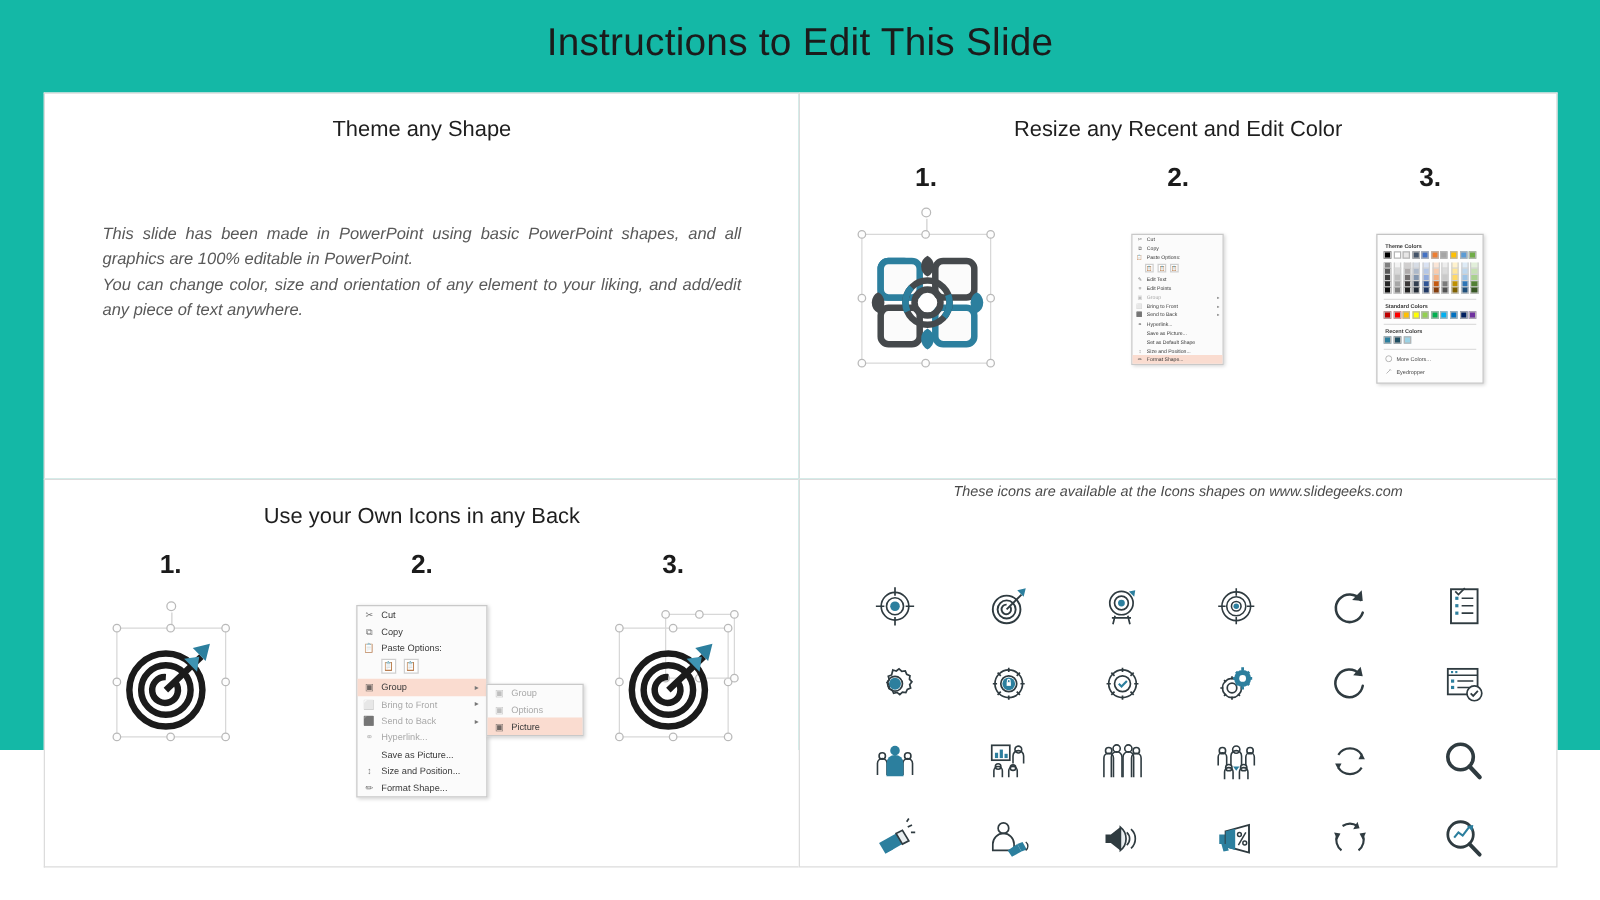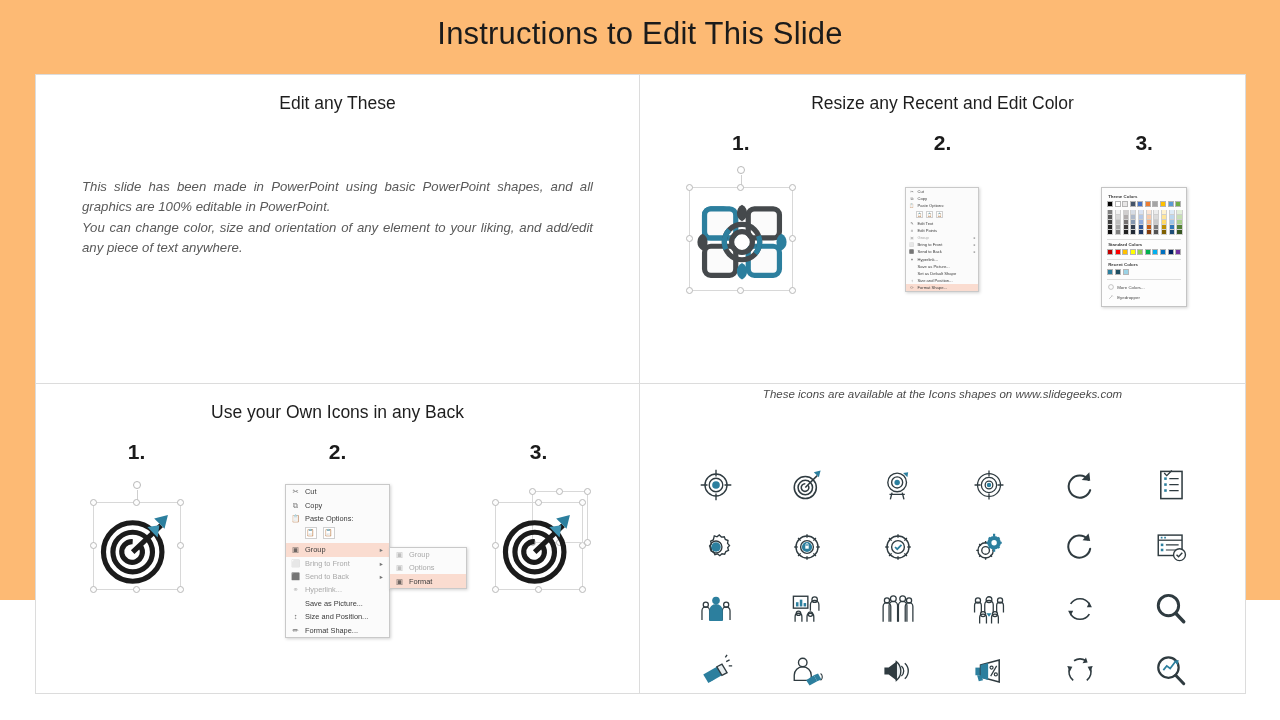--- a/index.html
+++ b/index.html
@@ -2,21 +2,21 @@
 <html><head>
 <meta charset="utf-8">
 <style>
   * { box-sizing: border-box; margin: 0; padding: 0; }
   html, body {
     width: 1280px; height: 720px;
     background: #ffffff;
     font-family: "Liberation Sans", sans-serif;
     overflow: hidden;
   }
-  .slide { position: relative; width: 1280px; height: 600px; background: #fdba74; }
+  .slide { position: relative; width: 1280px; height: 600px; background: #14b8a6; }
 
   .slide-title {
     position: absolute; top: 16px; left: 0; width: 1280px;
     text-align: center;
     font-size: 31px; font-weight: 400; color: #1b1b1b;
     letter-spacing: .2px;
   }
 
   .grid {
     position: absolute; left: 35px; top: 74px;
@@ -153,21 +153,21 @@
 </head>
 <body>
 
 <div class="slide">
 
   <div class="slide-title">Instructions to Edit This Slide</div>
 
   <div class="grid">
 
     <div class="panel tl">
-      <div class="panel-head">Edit any These</div>
+      <div class="panel-head">Theme any Shape</div>
       <div class="body-copy">
         <p class="p1">This slide has been made in PowerPoint using basic PowerPoint shapes, and all graphics are 100% editable in PowerPoint.</p>
         <p class="p2">You can change color, size and orientation of any element to your liking, and add/edit any piece of text anywhere.</p>
       </div>
     </div>
 
     <div class="panel tr">
       <div class="panel-head">Resize any Recent and Edit Color</div>
 
       <div class="steps">
@@ -455,21 +455,21 @@
                   <div class="ctx-row dim">
                     <span class="ci">▣</span>
                     <span>Group</span>
                   </div>
                   <div class="ctx-row dim">
                     <span class="ci">▣</span>
                     <span>Options</span>
                   </div>
                   <div class="ctx-row hi">
                     <span class="ci">▣</span>
-                    <span>Format</span>
+                    <span>Picture</span>
                   </div>
                 </div>
               </div>
               <div class="ctx-row dim">
                 <span class="ci">⬜</span>
                 <span>Bring to Front</span>
                 <span class="arr">▸</span>
               </div>
               <div class="ctx-row dim">
                 <span class="ci">⬛</span>

